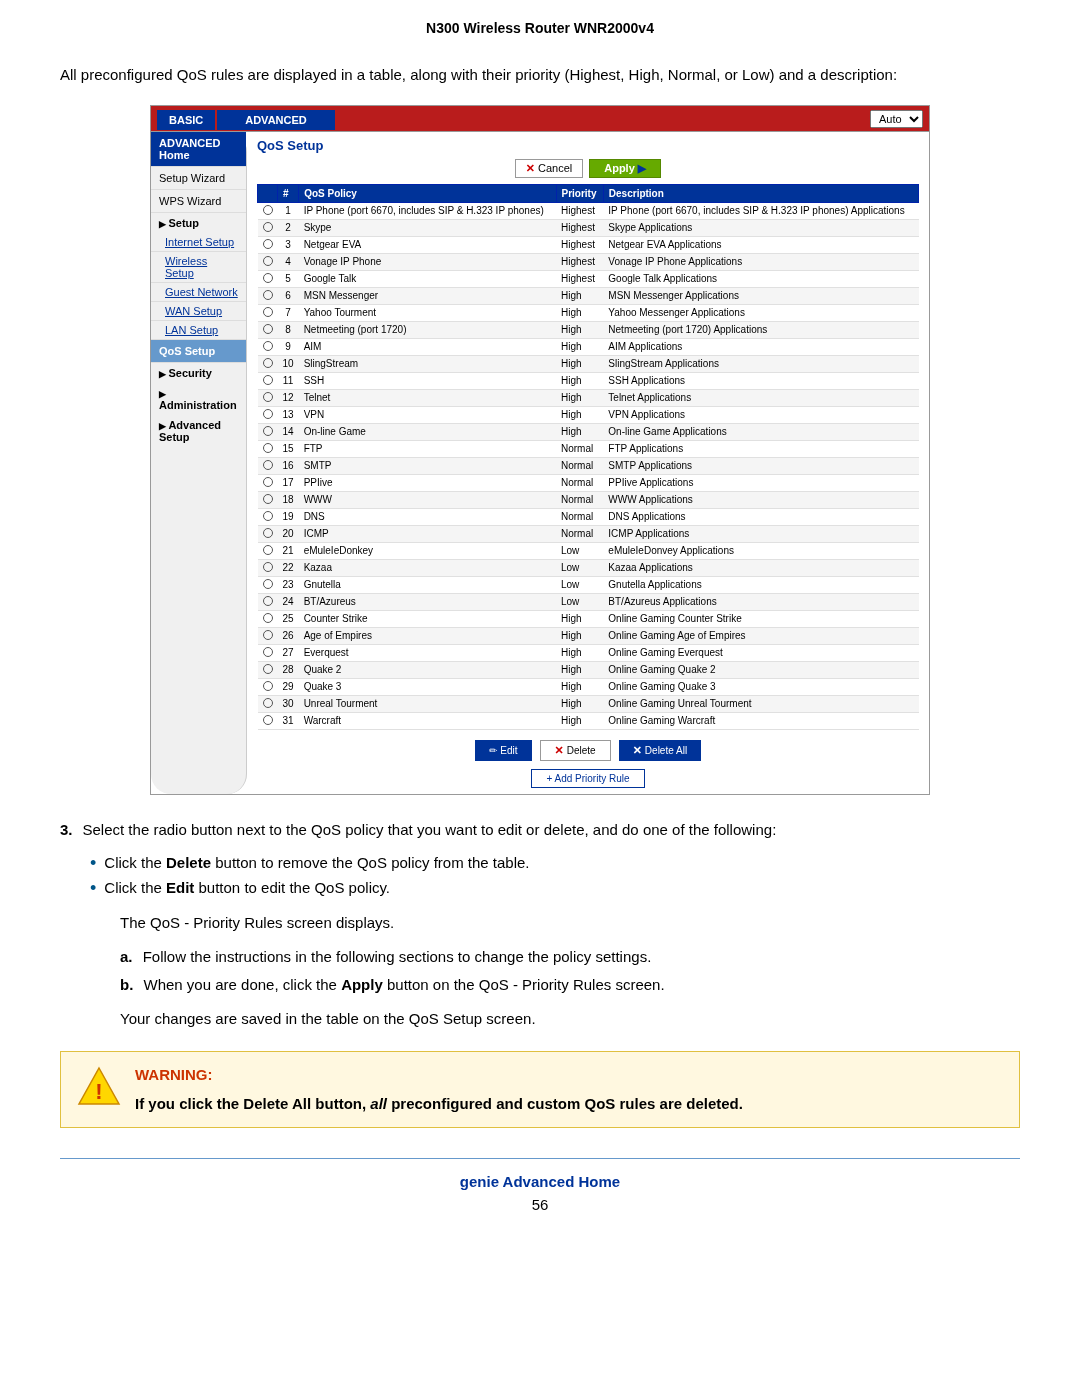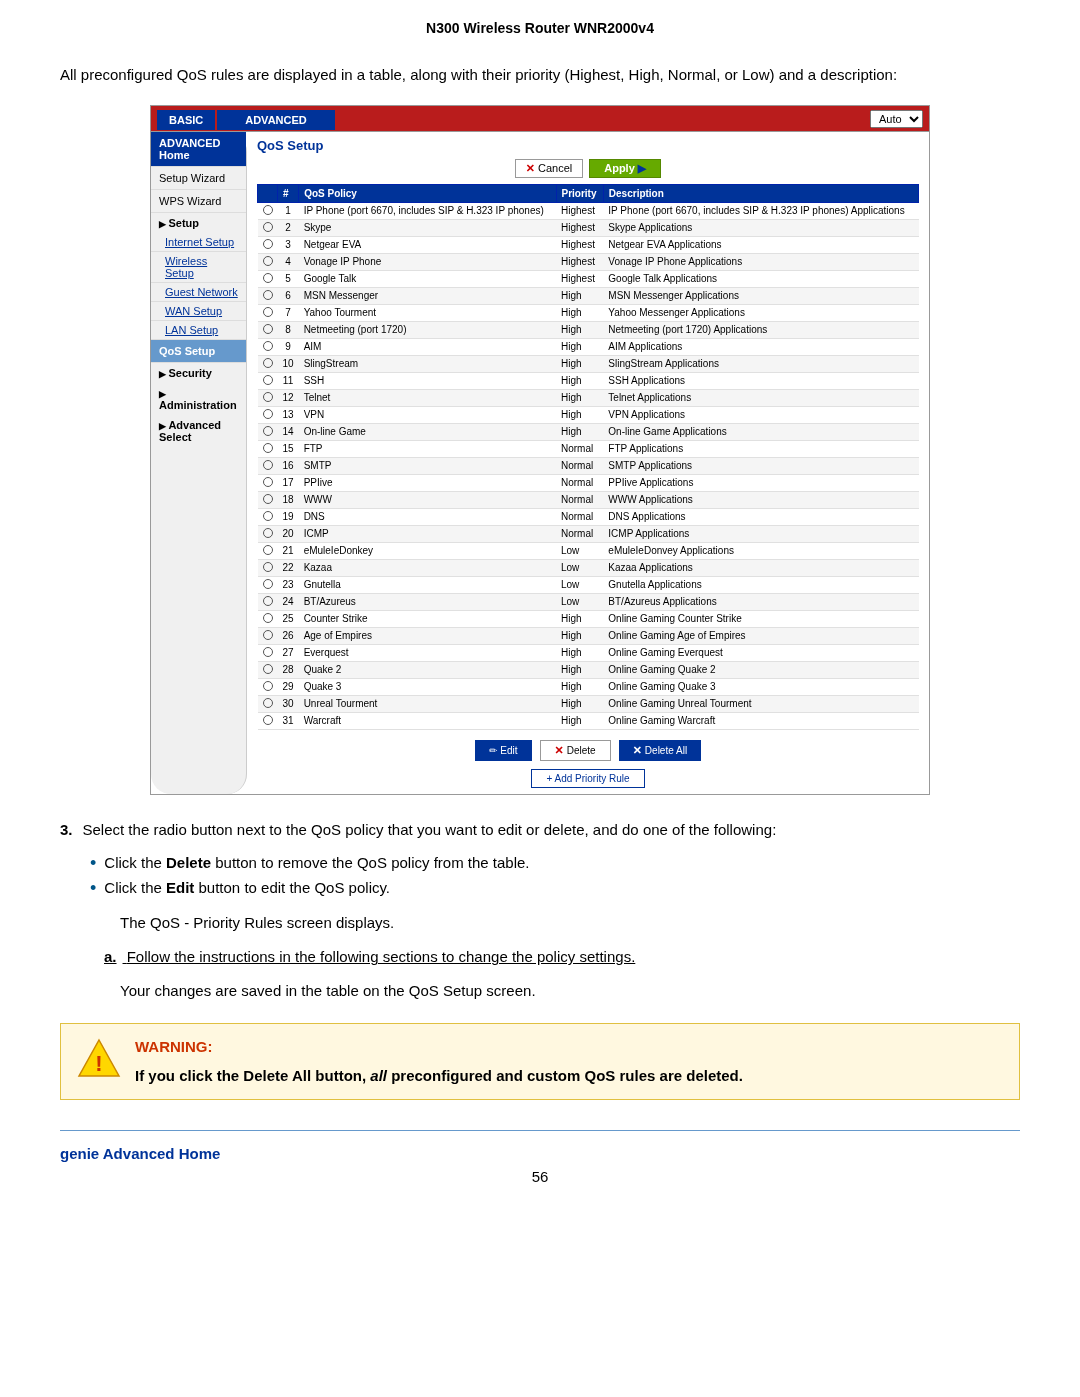--- a/index.html
+++ b/index.html
@@ -273,23 +273,22 @@
     }
     .bullet-dot {
       color: #005588;
       font-size: 18px;
       margin-right: 8px;
       flex-shrink: 0;
       line-height: 1.4;
     }
     .sub-list {
       list-style: none;
-      margin-left: 44px;
+      margin-left: 60px;
       margin-bottom: 10px;
-      text-decoration: underline;
     }
     .sub-list li {
       font-size: 15px;
       line-height: 1.6;
       margin-bottom: 4px;
     }
     .sub-label {
       font-weight: bold;
       margin-right: 6px;
     }
@@ -331,21 +330,21 @@
     .page-footer {
       border-top: 1px solid #6699cc;
       margin-top: 30px;
       padding-top: 14px;
       text-align: center;
     }
     .footer-link {
       color: #003399;
       font-size: 15px;
       font-weight: bold;
-      text-align: left;
+      text-align: center;
     }
     .footer-page {
       font-size: 15px;
       text-align: center;
       margin-top: 6px;
     }
     b { font-weight: bold; }
     i { font-style: italic; }
   </style>
 </head>
@@ -377,21 +376,21 @@
       <div class="sidebar-item">WPS Wizard</div>
       <div class="sidebar-section arrow">Setup</div>
       <div class="sidebar-item link-item"><a>Internet Setup</a></div>
       <div class="sidebar-item link-item"><a>Wireless Setup</a></div>
       <div class="sidebar-item link-item"><a>Guest Network</a></div>
       <div class="sidebar-item link-item"><a>WAN Setup</a></div>
       <div class="sidebar-item link-item"><a>LAN Setup</a></div>
       <div class="sidebar-item highlighted">QoS Setup</div>
       <div class="sidebar-section arrow">Security</div>
       <div class="sidebar-section arrow">Administration</div>
-      <div class="sidebar-section arrow">Advanced Select</div>
+      <div class="sidebar-section arrow">Advanced Setup</div>
     </div>
 
     <div class="main-content">
       <div class="qos-title">QoS Setup</div>
 
       <div class="action-bar">
         <button class="btn-cancel">
           <span class="btn-x">✕</span>
           <span>Cancel</span>
         </button>
@@ -673,20 +672,24 @@
     </li>
   </ul>
 
   <p class="indent-text">The QoS - Priority Rules screen displays.</p>
 
   <ul class="sub-list">
     <li>
       <span class="sub-label">a.</span>
       <span>Follow the instructions in the following sections to change the policy settings.</span>
     </li>
+    <li>
+      <span class="sub-label">b.</span>
+      <span>When you are done, click the <b>Apply</b> button on the QoS - Priority Rules screen.</span>
+    </li>
   </ul>
 
   <p class="indent-text">Your changes are saved in the table on the QoS Setup screen.</p>
 </div>
 
 <div class="warning-box">
   <div class="warning-icon">
     <svg viewBox="0 0 44 44" width="44" height="44">
       <polygon points="22,4 42,40 2,40" fill="#FFD700" stroke="#cc8800" stroke-width="1.5"></polygon>
       <text x="22" y="35" text-anchor="middle" font-size="22" font-weight="bold" fill="#cc3300">!</text>

